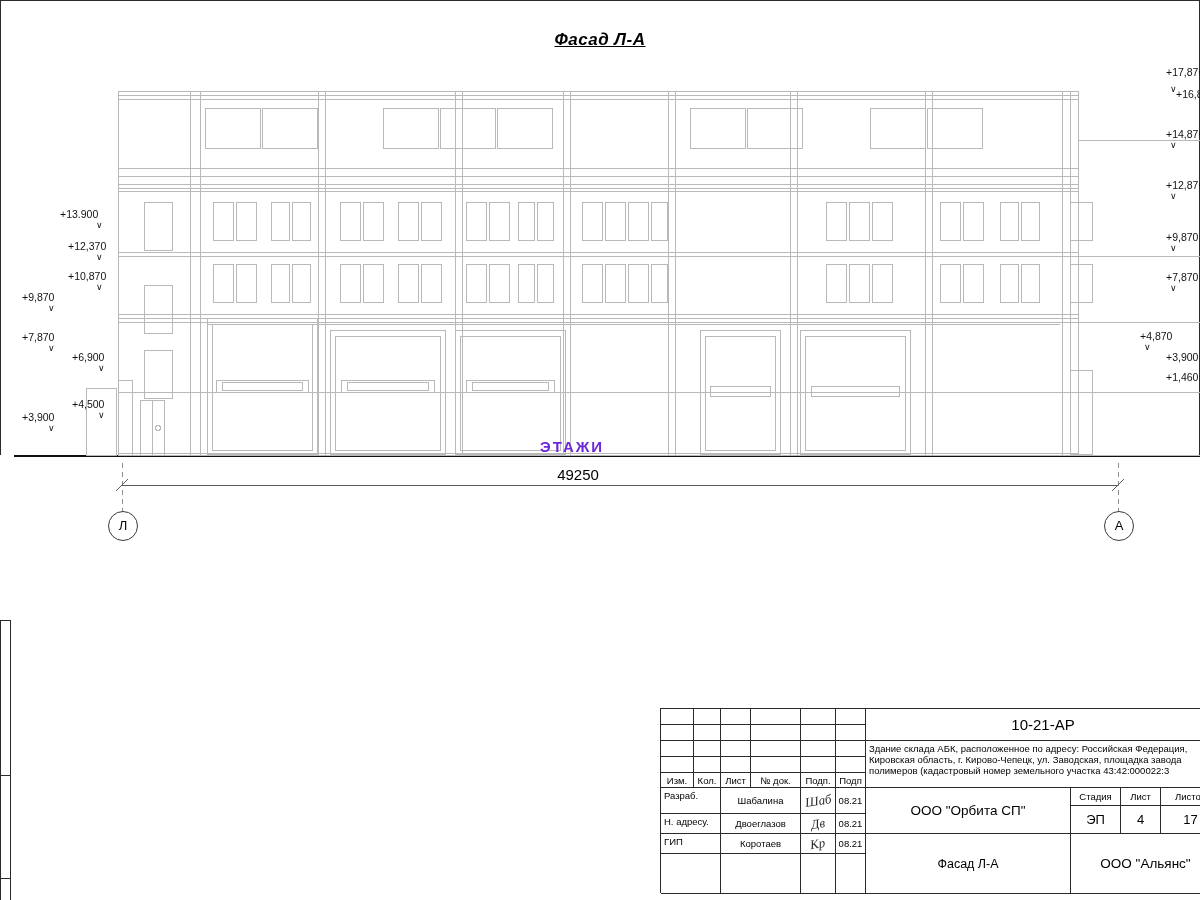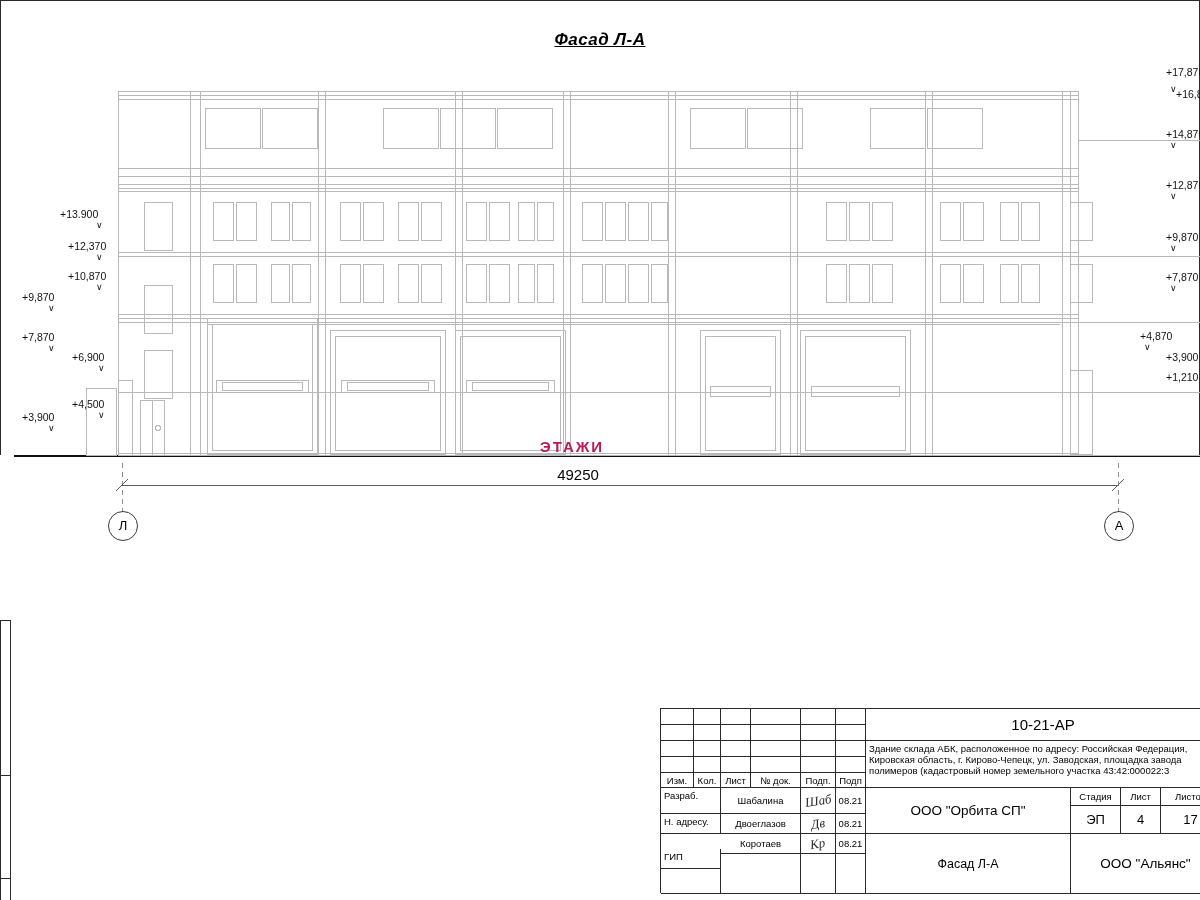--- a/index.html
+++ b/index.html
@@ -112,21 +112,21 @@
   #frame-left-tick3 { position:absolute; left:0; top:878px; width:10px; height:1px; background:#2a2a2a;}
   #frame-left-v2    { position:absolute; left:10px; top:620px; width:1px; height:280px; background:#2a2a2a;}
   #ground-line      { position:absolute; left:14px; top:455px; width:1186px; height:2px; background:#111;}
   #frame-top        { position:absolute; left:0; top:0; width:1200px; height:1px; background:#2a2a2a;}
   #frame-right      { position:absolute; right:0; top:0; width:1px; height:455px; background:#2a2a2a;}
 
   #watermark {
     position: absolute;
     left: 540px; top: 438px;
     font-size: 15px;
-    color: #be185d;
+    color: #6d28d9;
     letter-spacing: 2px;
     font-weight: bold;
   }
 </style>
 </head>
 <body>
 
 <div id="frame-top"></div>
 <div id="frame-left-top"></div>
 <div id="frame-right"></div>
@@ -308,21 +308,21 @@
   <div class="elev" style="left:1170px; top:80px; font-size:9px;">∨</div>
   <div class="elev" style="left:1166px; top:119px;">+12,870</div>
   <div class="elev" style="left:1170px; top:131px; font-size:9px;">∨</div>
   <div class="elev" style="left:1166px; top:171px;">+9,870</div>
   <div class="elev" style="left:1170px; top:183px; font-size:9px;">∨</div>
   <div class="elev" style="left:1166px; top:211px;">+7,870</div>
   <div class="elev" style="left:1170px; top:223px; font-size:9px;">∨</div>
   <div class="elev" style="left:1140px; top:270px;">+4,870</div>
   <div class="elev" style="left:1144px; top:282px; font-size:9px;">∨</div>
   <div class="elev" style="left:1166px; top:291px;">+3,900</div>
-  <div class="elev" style="left:1166px; top:311px;">+1,210</div>
+  <div class="elev" style="left:1166px; top:311px;">+1,460</div>
 </div>
 
 <div id="watermark">ЭТАЖИ</div>
 
 <div id="dimension-row">
   <svg width="1200" height="80" viewBox="0 0 1200 80">
     <g stroke="#8d8d8d" stroke-width="1" shape-rendering="crispEdges">
       <line x1="122" y1="8" x2="122" y2="60" stroke-dasharray="5,4"></line>
       <line x1="1118" y1="8" x2="1118" y2="60" stroke-dasharray="5,4"></line>
       <line x1="122" y1="30" x2="1118" y2="30" stroke="#5d5d5d"></line>
@@ -379,21 +379,21 @@
     </div>
   <div class="cell center" style="left:175px;top:79px;width:30px; height:26px;">08.21</div>
 
   <div class="cell pad" style="left:0;   top:105px; width:60px; height:20px;">Н. адресу.</div>
   <div class="cell center" style="left:60px;top:105px; width:80px; height:20px;">Двоеглазов</div>
   <div class="cell center" style="left:140px;top:105px;width:35px; height:20px;">
       <span class="sig">Дв</span>
     </div>
   <div class="cell center" style="left:175px;top:105px;width:30px; height:20px;">08.21</div>
 
-  <div class="cell pad" style="left:0;   top:125px; width:60px; height:20px;margin-top:15px;">ГИП</div>
+  <div class="cell pad" style="left:0;   top:125px; width:60px; height:20px;">ГИП</div>
   <div class="cell center" style="left:60px;top:125px; width:80px; height:20px;">Коротаев</div>
   <div class="cell center" style="left:140px;top:125px;width:35px; height:20px;">
       <span class="sig">Кр</span>
     </div>
   <div class="cell center" style="left:175px;top:125px;width:30px; height:20px;">08.21</div>
 
   <div class="cell" style="left:0;   top:145px; width:60px; height:40px;"></div>
   <div class="cell" style="left:60px;top:145px; width:80px; height:40px;"></div>
   <div class="cell" style="left:140px;top:145px;width:35px; height:40px;"></div>
   <div class="cell" style="left:175px;top:145px;width:30px; height:40px;"></div>

